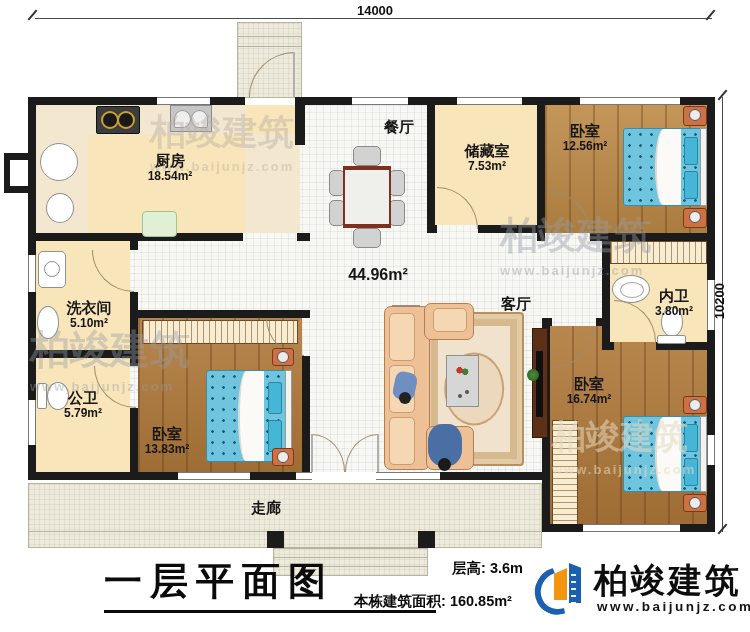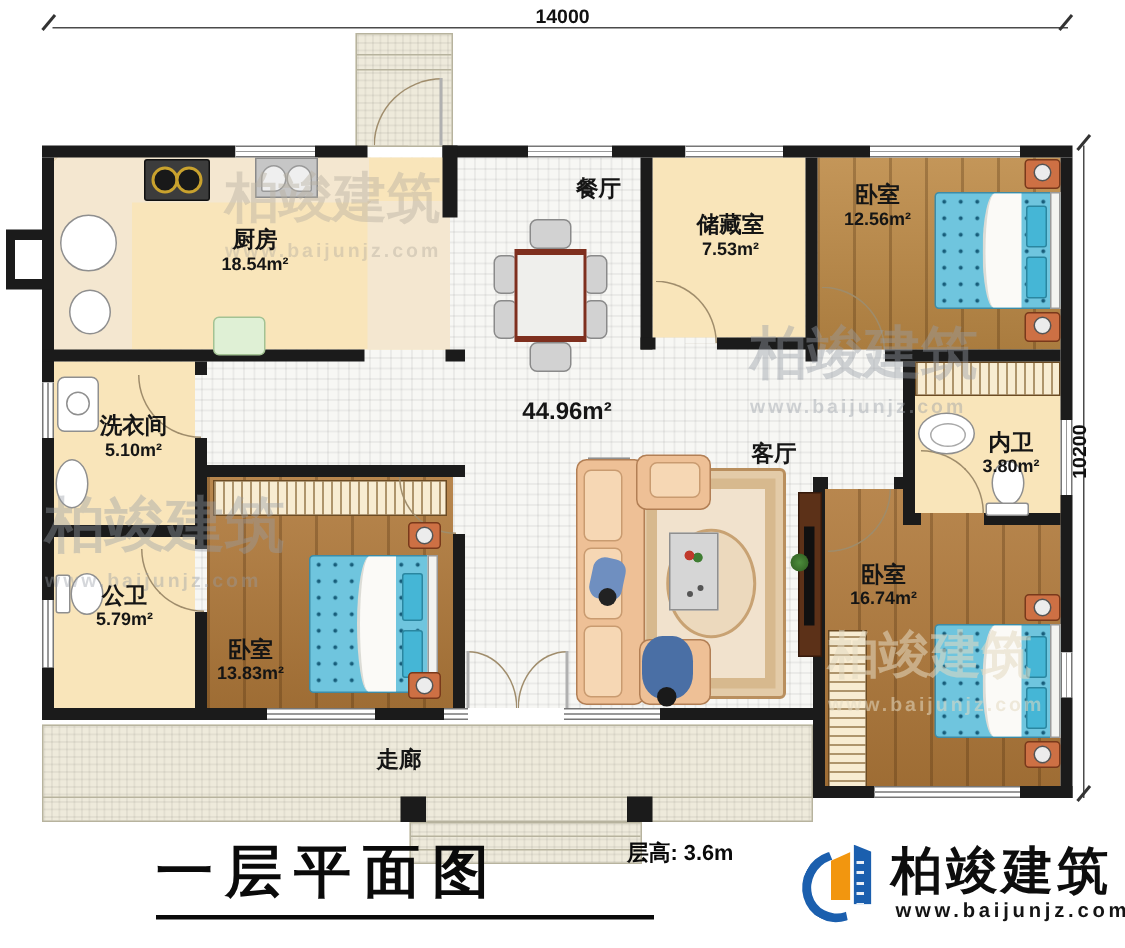--- a/index.html
+++ b/index.html
@@ -310,21 +310,21 @@
     <div class="rname">储藏室</div>
     <div class="rarea">7.53m²</div>
   </div>
   <div class="rlabel" style="left:585px;top:138px;">
     <div class="rname">卧室</div>
     <div class="rarea">12.56m²</div>
   </div>
   <div class="rlabel" style="left:378px;top:275px;font-size:16px;">
     <div>44.96m²</div>
   </div>
-  <div class="rlabel" style="left:89px;top:292px;">
+  <div class="rlabel" style="left:89px;top:315px;">
     <div class="rname">洗衣间</div>
     <div class="rarea">5.10m²</div>
   </div>
   <div class="rlabel" style="left:516px;top:304px;">
     <div class="rname">客厅</div>
   </div>
   <div class="rlabel" style="left:674px;top:303px;">
     <div class="rname">内卫</div>
     <div class="rarea">3.80m²</div>
   </div>
@@ -340,22 +340,25 @@
     <div class="rname">卧室</div>
     <div class="rarea">16.74m²</div>
   </div>
   <div class="rlabel" style="left:266px;top:508px;">
     <div class="rname">走廊</div>
   </div>
 
   <div class="abs" style="left:104px;top:556px;font-size:38px;font-weight:bold;letter-spacing:8px;color:#0a0a0a;">一层平面图</div>
   <div class="abs" style="left:104px;top:610px;width:332px;height:3px;background:#0a0a0a;"></div>
 
-  <div class="stat" style="left:418px;top:559px;">
+  <div class="stat" style="left:452px;top:559px;">
     <span>层高:</span> <span>3.6m</span>
+  </div>
+  <div class="stat" style="left:354px;top:592px;">
+    <span>本栋建筑面积:</span> <span>160.85m²</span>
   </div>
 
   <div class="abs" style="left:534px;top:559px;width:56px;height:60px;">
     <div style="position:absolute;left:1px;top:8px;width:46px;height:48px;border:5px solid transparent;border-left:6px solid #1b5fae;border-bottom:6px solid #1b5fae;border-radius:50%;transform:rotate(28deg);box-sizing:border-box;"></div>
     <div style="position:absolute;left:20px;top:9px;width:13px;height:32px;background:#f2960f;clip-path:polygon(0 18%,100% 0,100% 100%,0 100%);"></div>
     <div style="position:absolute;left:35px;top:4px;width:12px;height:40px;background:#1b5fae;clip-path:polygon(0 0,100% 12%,100% 100%,0 100%);background-image:repeating-linear-gradient(0deg,transparent 0 5px,rgba(255,255,255,.9) 5px 7px);background-size:5px 100%;background-repeat:no-repeat;background-position:2px 6px;"></div>
   </div>
   <div class="abs" style="left:594px;top:558px;font-size:34px;font-weight:900;letter-spacing:3px;color:#0d0d0d;">柏竣建筑</div>
   <div class="abs" style="left:597px;top:599px;font-size:13.5px;font-weight:bold;letter-spacing:2.5px;color:#141414;">www.baijunjz.com</div>
 

